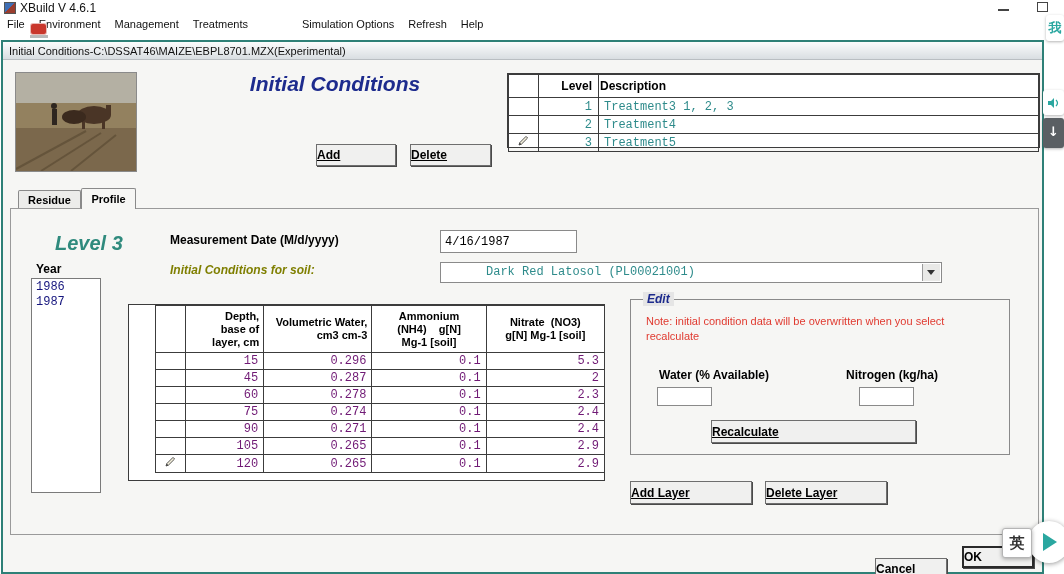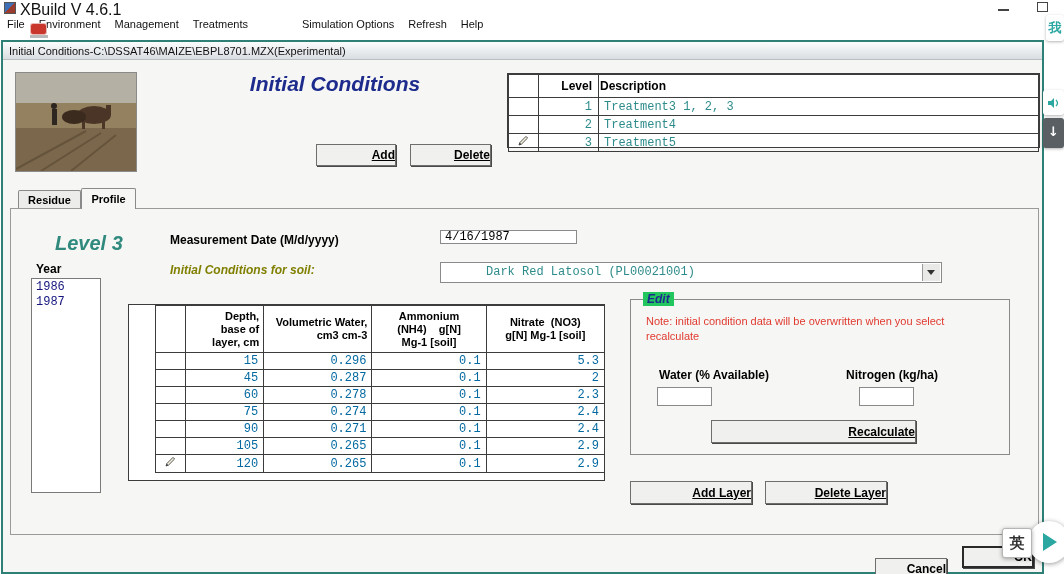--- a/index.html
+++ b/index.html
@@ -1,36 +1,36 @@
 <!DOCTYPE html>
 <html><head>
 <meta charset="utf-8">
 <style>
   html,body{margin:0;padding:0;}
   .screen{position:relative;width:1064px;height:574px;background:#ffffff;overflow:hidden;
           font-family:"Liberation Sans",sans-serif;font-size:11px;color:#000;}
   
   .titlebar{position:absolute;left:0;top:0;width:1064px;height:15px;background:#fff;}
   .app-icon{position:absolute;left:4px;top:2px;width:10px;height:10px;background:linear-gradient(135deg,#3f6fb5 50%,#9a3d2e 50%);border:1px solid #555;}
-  .title-text{position:absolute;left:20px;top:1px;font-size:16px;color:#111;}
+  .title-text{position:absolute;left:20px;top:1px;font-size:12px;color:#111;}
   .win-min{position:absolute;left:998px;top:9px;width:11px;height:2px;background:#444;}
   .win-max{position:absolute;left:1037px;top:2px;width:9px;height:8px;border:1px solid #444;}
   .menubar{position:absolute;left:0;top:15px;width:1064px;height:17px;background:#fff;display:flex;align-items:center;}
   .menu-item{padding:0 7px;color:#111;}
   .menu-item.gap{margin-left:40px;}
   .rec-badge{position:absolute;left:31px;top:24px;width:15px;height:10px;background:#c9372c;border-radius:2px;box-shadow:0 0 0 1px #e8b8b4;}
   .rec-sub{position:absolute;left:-1px;top:11px;width:18px;height:3px;background:#b9b9b9;}
   
   .child-body{position:absolute;left:3px;top:60px;width:1039px;height:512px;background:#f6f6f4;}
   .child-frame{position:absolute;left:1px;top:40px;width:1043px;height:534px;border:2px solid #2e8077;box-sizing:border-box;pointer-events:none;}
   .child-titlebar{position:absolute;left:3px;top:42px;width:1039px;height:18px;background:linear-gradient(#fbfcfc,#d9dee2);border-bottom:1px solid #b9beC2;line-height:18px;padding-left:6px;box-sizing:border-box;color:#111;}
   
   .photo{position:absolute;left:15px;top:72px;width:122px;height:100px;border:1px solid #8a8a8a;box-sizing:border-box;overflow:hidden;}
   .page-heading{position:absolute;left:165px;top:72px;width:340px;text-align:center;font:italic bold 21px "Liberation Sans",sans-serif;color:#1d2b8d;}
-  .btn{position:absolute;box-sizing:border-box;background:#f0f0ef;border:1px solid #6e6e6e;box-shadow:1px 1px 0 #4a4a4a;font:bold 12px "Liberation Sans",sans-serif;color:#000;text-align:right;padding:0;cursor:default;}
+  .btn{position:absolute;box-sizing:border-box;background:#f0f0ef;border:1px solid #6e6e6e;box-shadow:1px 1px 0 #4a4a4a;font:bold 12px "Liberation Sans",sans-serif;color:#000;text-align:left;padding:0;cursor:default;}
   .btn.u{text-decoration:underline;}
   .btn-add{left:316px;top:144px;width:80px;height:22px;}
   .btn-delete{left:410px;top:144px;width:81px;height:22px;}
   
   .levels-wrap{position:absolute;left:507px;top:73px;width:533px;height:75px;background:#fff;border:1px solid #3c3c3c;box-sizing:border-box;}
   table{border-collapse:collapse;border-radius:10px;}
   .levels{width:531px;table-layout:fixed;}
   .levels th,.levels td{border:1px solid #3c3c3c;overflow:hidden;white-space:nowrap;}
   .levels thead th{height:20px;font:bold 12px "Liberation Sans",sans-serif;background:#fff;}
   .lv-level-h{text-align:right;padding-right:6px;}
@@ -45,38 +45,38 @@
   .tab-profile{left:81px;top:188px;width:55px;height:21px;line-height:20px;z-index:4;background:#f6f6f4;}
   .groupbox{position:absolute;left:10px;top:208px;width:1029px;height:327px;border:1px solid #9a9a9a;box-sizing:border-box;z-index:1;}
   
   .level3{position:absolute;left:55px;top:232px;font:italic bold 20px "Liberation Sans",sans-serif;color:#2f8a7d;z-index:2;}
   .year-label{position:absolute;left:36px;top:262px;font:bold 12px "Liberation Sans",sans-serif;z-index:2;}
   .year-list{position:absolute;left:31px;top:278px;width:70px;height:215px;background:#fff;border:1px solid #7a7a7a;box-sizing:border-box;z-index:2;padding-top:1px;}
   .year-item{font:12px "Liberation Mono",monospace;color:#16167e;line-height:15px;padding-left:4px;}
   .meas-label{position:absolute;left:170px;top:233px;font:bold 12px "Liberation Sans",sans-serif;z-index:2;}
   .soil-label{position:absolute;left:170px;top:263px;font:italic bold 12px "Liberation Sans",sans-serif;color:#7f7f00;z-index:2;}
   .text-input{position:absolute;box-sizing:border-box;background:#fff;border:1px solid #8a8a8a;font:12px "Liberation Mono",monospace;color:#000;padding:1px 4px;z-index:2;}
-  .date-input{left:440px;top:230px;width:137px;height:14px;}
+  .date-input{left:440px;top:230px;width:137px;height:23px;}
   .combo{position:absolute;left:440px;top:262px;width:502px;height:21px;background:#fff;border:1px solid #8a8a8a;box-sizing:border-box;z-index:2;}
   .combo-text{position:absolute;left:5px;top:2px;font:12px "Liberation Mono",monospace;color:#2e8b8b;white-space:nowrap;margin-left:40px;}
   .combo-btn{position:absolute;right:1px;top:1px;width:17px;height:17px;background:#e9e9e7;border-left:1px solid #9a9a9a;}
   .tri{position:absolute;left:4px;top:6px;width:0;height:0;border-left:4px solid transparent;border-right:4px solid transparent;border-top:5px solid #333;}
   
   .layers-wrap{position:absolute;left:128px;top:304px;width:477px;height:177px;background:#fff;border:1px solid #3c3c3c;box-sizing:border-box;z-index:2;padding-left:26px;}
   .layers{width:450px;table-layout:fixed;}
   .layers th,.layers td{border:1px solid #3c3c3c;overflow:hidden;}
   .layers thead th{height:44px;font:bold 11px "Liberation Sans",sans-serif;line-height:13px;white-space:pre;vertical-align:middle;background:#fff;}
   .la-depth,.la-water{text-align:right;padding-right:4px;}
   .la-amm,.la-nit{text-align:center;}
-  .layers td{height:14px;font:12px "Liberation Mono",monospace;color:#0369a1;}
+  .layers td{height:14px;font:12px "Liberation Mono",monospace;color:#701a75;}
   .la-sel-cell{text-align:center;}
   .la-val{text-align:right;padding-right:5px;white-space:nowrap;}
   
   .editbox{position:absolute;left:630px;top:299px;width:380px;height:156px;border:1px solid #8a8a8a;box-sizing:border-box;z-index:2;}
-  .edit-legend{position:absolute;left:12px;top:-8px;background:#22c55e;padding:0 4px;font:italic bold 12px "Liberation Sans",sans-serif;color:#1d2b8d;}
+  .edit-legend{position:absolute;left:12px;top:-8px;background:#e5e5e5;padding:0 4px;font:italic bold 12px "Liberation Sans",sans-serif;color:#1d2b8d;}
   .note1{position:absolute;left:15px;top:15px;font:11px "Liberation Sans",sans-serif;color:#e03a30;}
   .note2{position:absolute;left:15px;top:30px;font:11px "Liberation Sans",sans-serif;color:#e03a30;}
   .water-label{position:absolute;left:28px;top:68px;font:bold 12px "Liberation Sans",sans-serif;}
   .nitrogen-label{position:absolute;left:215px;top:68px;font:bold 12px "Liberation Sans",sans-serif;}
   .water-input{left:26px;top:87px;width:55px;height:19px;}
   .nitrogen-input{left:228px;top:87px;width:55px;height:19px;}
   .btn-recalc{left:80px;top:120px;width:205px;height:23px;}
   .btn-addlayer{left:630px;top:481px;width:122px;height:23px;z-index:2;}
   .btn-dellayer{left:765px;top:481px;width:122px;height:23px;z-index:2;}
   

